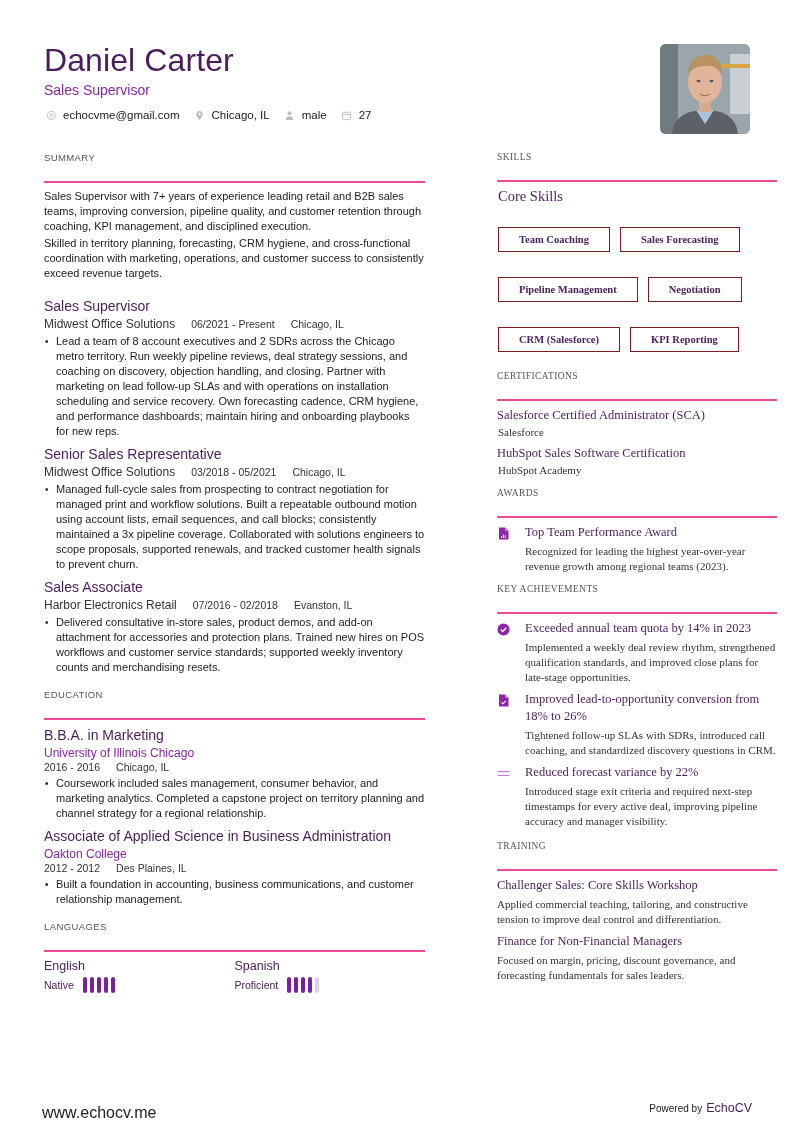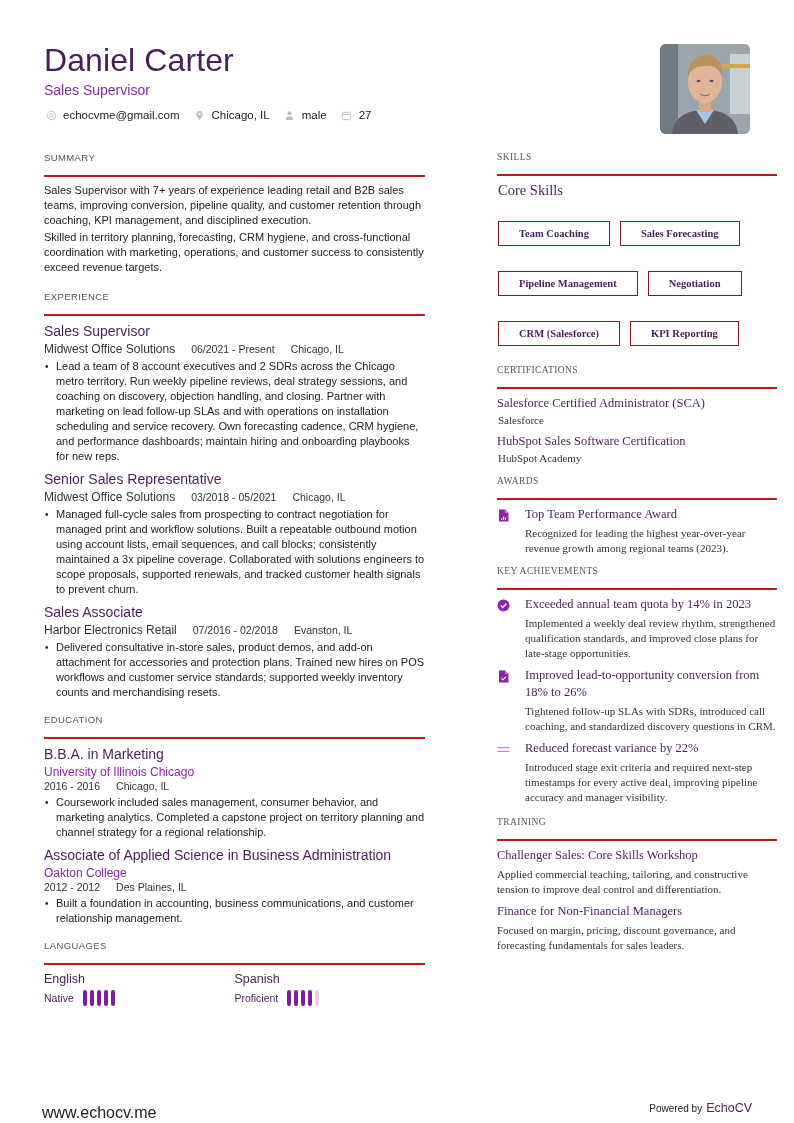--- a/index.html
+++ b/index.html
@@ -35,21 +35,21 @@
       background: linear-gradient(135deg, #7b8a93 0%, #b9c3c8 40%, #8e9aa0 100%);
     }
 
     
     .col-left { position: absolute; left: 44px; top: 152px; width: 381px; }
     .col-right { position: absolute; left: 497px; top: 152px; width: 280px; font-family: Liberation Serif, serif; }
 
     .section { margin-bottom: 10px; }
     .section-title {
       font-size: 9.5px; color: #555; letter-spacing: 0.4px; text-transform: uppercase;
-      padding-bottom: 12px; border-bottom: 2px solid #b91c1c; margin-bottom: 6px;
+      padding-bottom: 18px; border-bottom: 2px solid #ec4899; margin-bottom: 6px;
     }
     .para { font-size: 11px; line-height: 15px; color: #222; }
     .para + .para { margin-top: 2px; }
 
     .item-title { font-size: 14px; color: #4a1d5c; line-height: 19px; }
     .item-meta { font-size: 11.5px; color: #333; display: flex; align-items: baseline; margin-top: 1px; }
     .item-meta .company { font-size: 12px; margin-right: 16px; }
     .item-meta .dates { font-size: 10.5px; margin-right: 16px; }
     .item-meta .loc { font-size: 10.5px; }
     .bullets { list-style: none; margin-top: 3px; margin-bottom: 6px; }
@@ -160,21 +160,20 @@
 
   <div class="col-left">
 
     <div class="section">
       <div class="section-title">SUMMARY</div>
       <p class="para">Sales Supervisor with 7+ years of experience leading retail and B2B sales teams, improving conversion, pipeline quality, and customer retention through coaching, KPI management, and disciplined execution.</p>
       <p class="para">Skilled in territory planning, forecasting, CRM hygiene, and cross-functional coordination with marketing, operations, and customer success to consistently exceed revenue targets.</p>
     </div>
 
     <div class="section" style="margin-top:16px;">
-      <div class="section-title">EXPERIENCE</div>
 
       <div>
         <div class="item-title">Sales Supervisor</div>
         <div class="item-meta">
           <span class="company">Midwest Office Solutions</span>
           <span class="dates">06/2021 - Present</span>
           <span class="loc">Chicago, IL</span>
         </div>
         <ul class="bullets">
           <li>Lead a team of 8 account executives and 2 SDRs across the Chicago metro territory. Run weekly pipeline reviews, deal strategy sessions, and coaching on discovery, objection handling, and closing. Partner with marketing on lead follow-up SLAs and with operations on installation scheduling and service recovery. Own forecasting cadence, CRM hygiene, and performance dashboards; maintain hiring and onboarding playbooks for new reps.</li>

